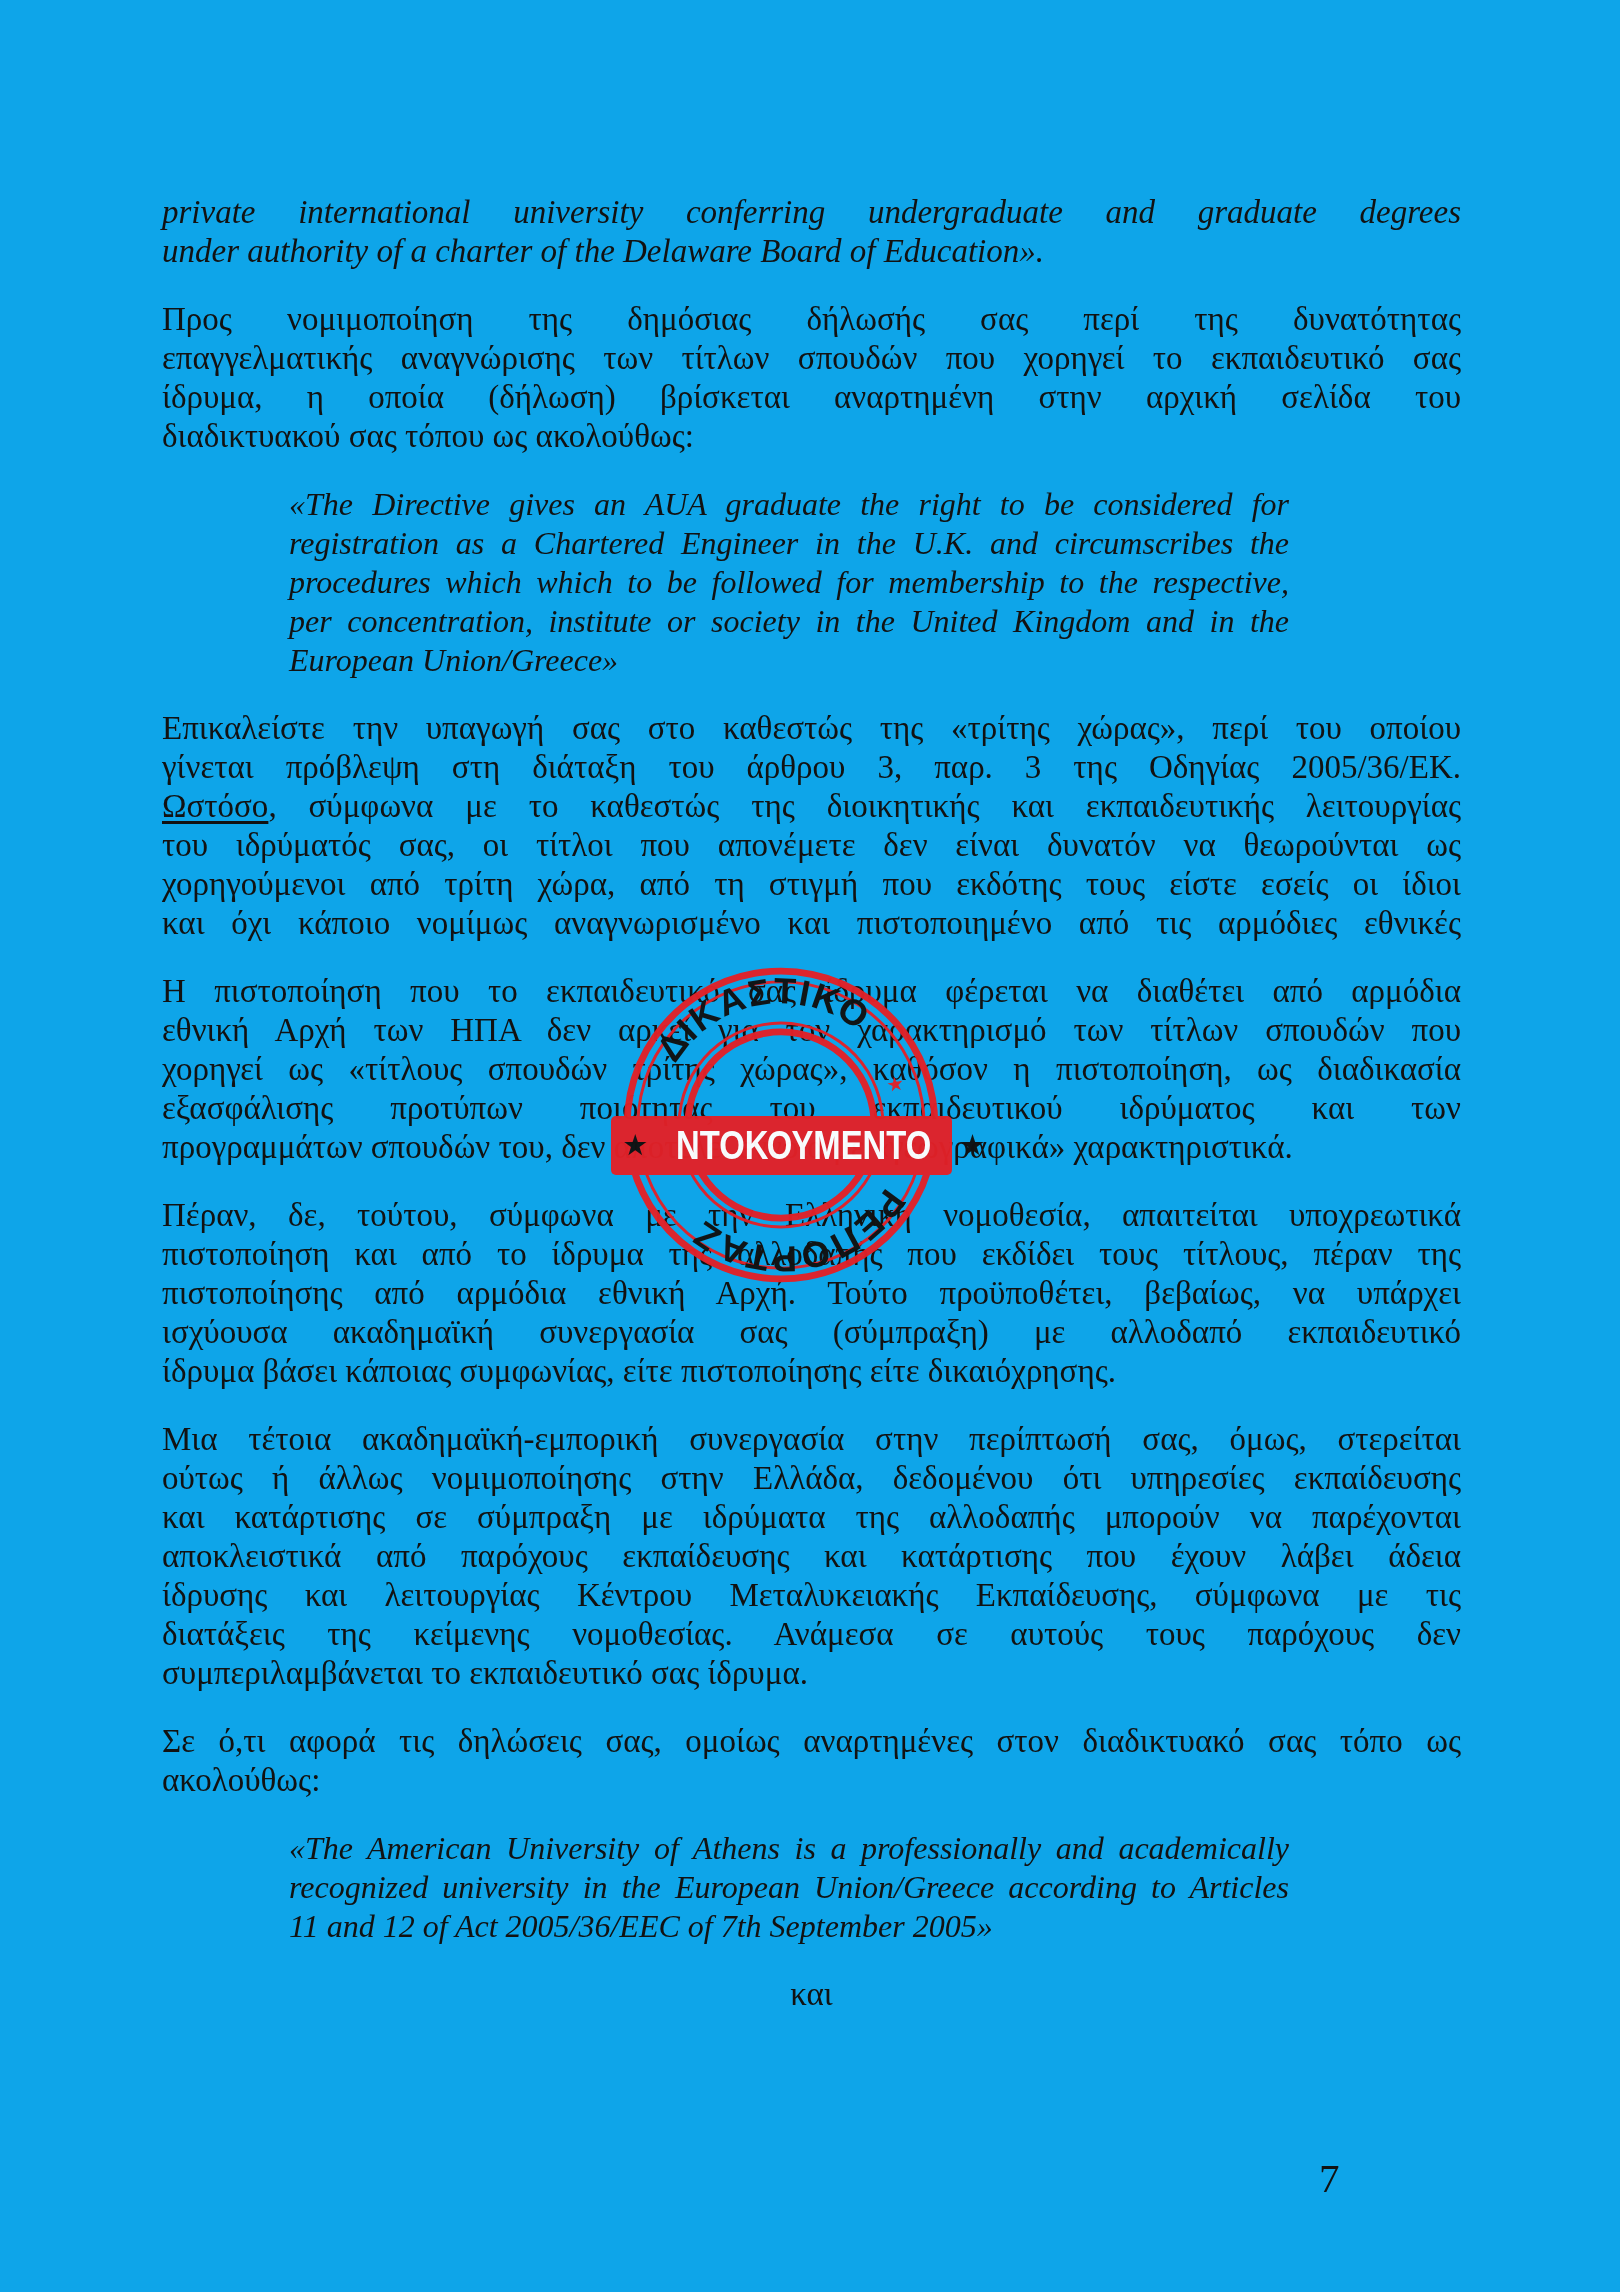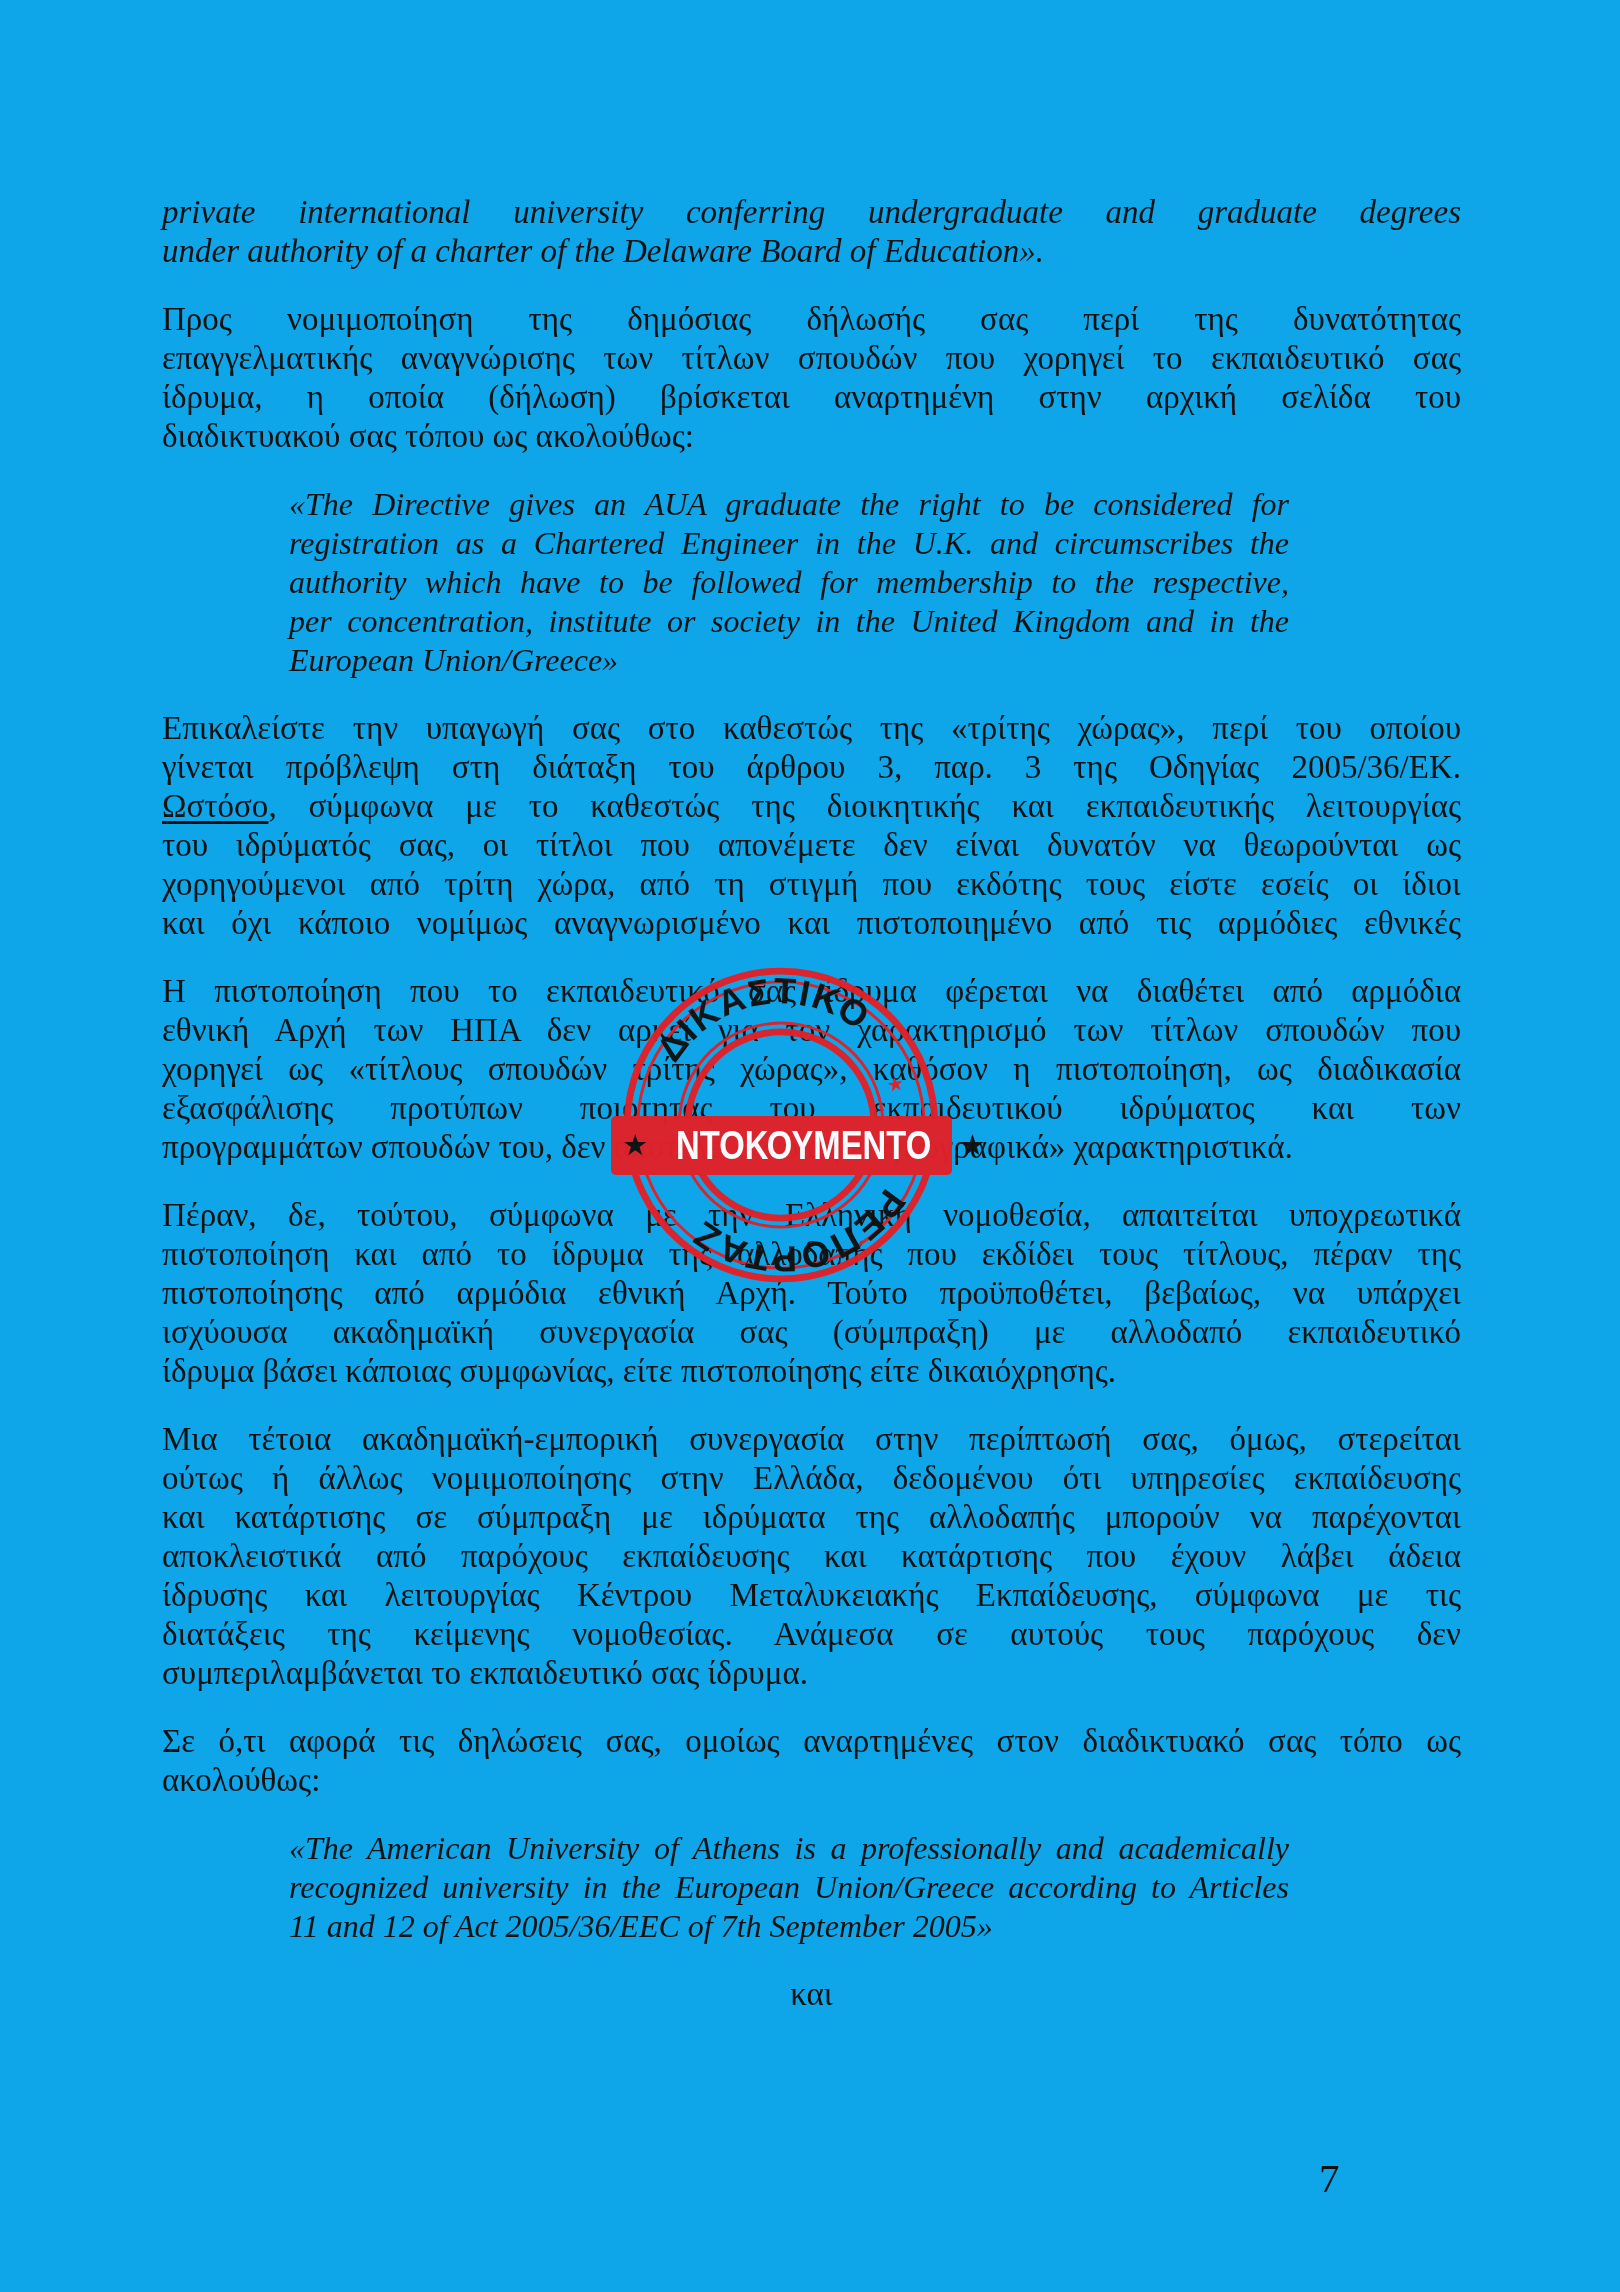--- a/index.html
+++ b/index.html
@@ -84,21 +84,21 @@
       </div>
       <div class="block greek">
         <div class="line">Προς νομιμοποίηση της δημόσιας δήλωσής σας περί της δυνατότητας</div>
         <div class="line">επαγγελματικής αναγνώρισης των τίτλων σπουδών που χορηγεί το εκπαιδευτικό σας</div>
         <div class="line">ίδρυμα, η οποία (δήλωση) βρίσκεται αναρτημένη στην αρχική σελίδα του</div>
         <div class="line last">διαδικτυακού σας τόπου ως ακολούθως:</div>
       </div>
       <div class="block quote">
         <div class="line">«The Directive gives an AUA graduate the right to be considered for</div>
         <div class="line">registration as a Chartered Engineer in the U.K. and circumscribes the</div>
-        <div class="line">authority which have to be followed for membership to the respective,</div>
+        <div class="line">procedures which which to be followed for membership to the respective,</div>
         <div class="line">per concentration, institute or society in the United Kingdom and in the</div>
         <div class="line last">European Union/Greece»</div>
       </div>
       <div class="block greek">
         <div class="line">Επικαλείστε την υπαγωγή σας στο καθεστώς της «τρίτης χώρας», περί του οποίου</div>
         <div class="line">γίνεται πρόβλεψη στη διάταξη του άρθρου 3, παρ. 3 της Οδηγίας 2005/36/ΕΚ.</div>
         <div class="line"><span class="u">Ωστόσο</span><span>, σύμφωνα με το καθεστώς της διοικητικής και εκπαιδευτικής λειτουργίας</span></div>
         <div class="line">του ιδρύματός σας, οι τίτλοι που απονέμετε δεν είναι δυνατόν να θεωρούνται ως</div>
         <div class="line">χορηγούμενοι από τρίτη χώρα, από τη στιγμή που εκδότης τους είστε εσείς οι ίδιοι</div>
         <div class="line">και όχι κάποιο νομίμως αναγνωρισμένο και πιστοποιημένο από τις αρμόδιες εθνικές</div>

